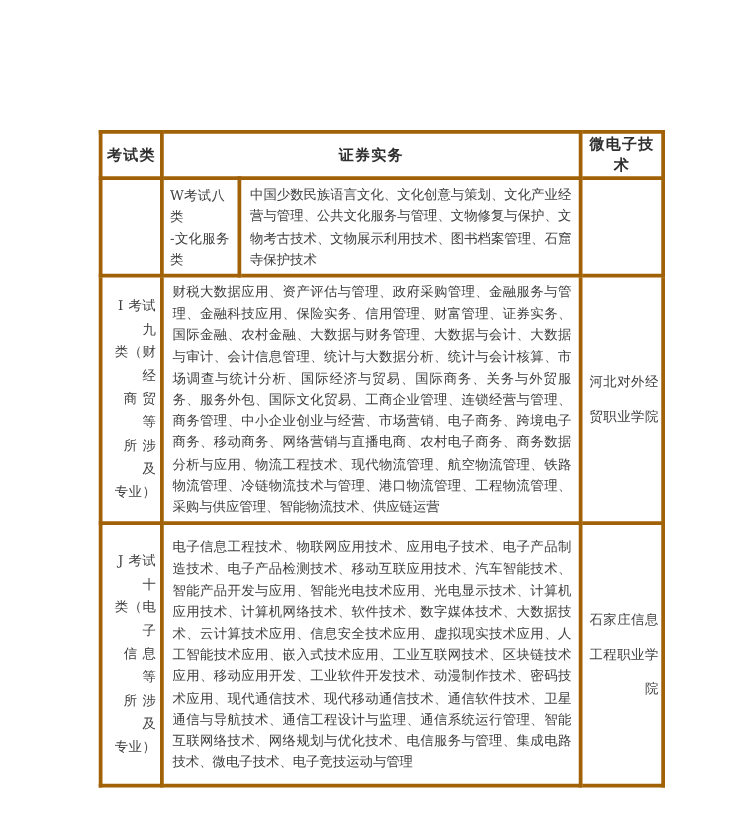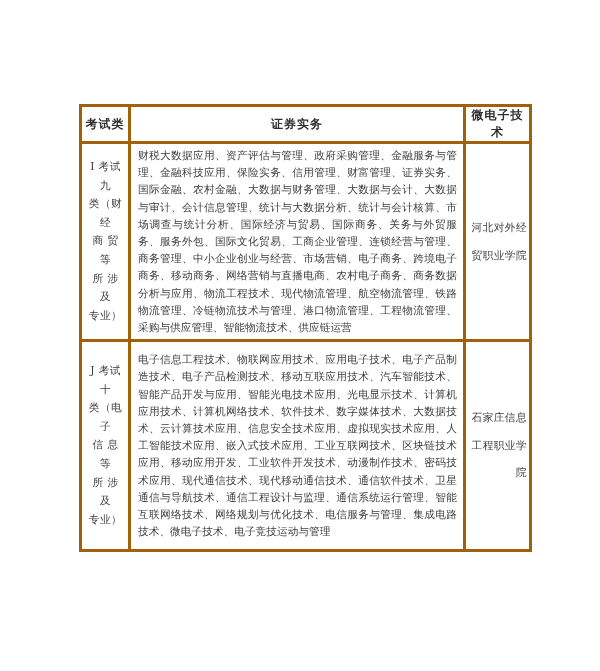--- a/index.html
+++ b/index.html
@@ -37,21 +37,21 @@
     letter-spacing: 1px;
   }
   tr.row-w { height: 78px; }
   tr.row-i { height: 188px; }
   tr.row-j { height: 210px; }
   td.cat-cell {
     font-size: 10.7px;
     line-height: 18.6px;
     letter-spacing: 0.4px;
     white-space: pre-line;
-    text-align: center;
+    text-align: right;
     padding: 2px 3px 2px 4px;
     vertical-align: middle;
   }
   td.sub-cell {
     font-size: 10.7px;
     line-height: 17px;
     letter-spacing: 0.3px;
     white-space: pre-line;
     text-align: left;
     padding: 2px 3px 2px 5px;
@@ -91,20 +91,28 @@
       <col style="width:273px">
       <col style="width:66px">
     </colgroup>
     <tbody>
       <tr>
         <th>考试类</th>
         <th colspan="2">证券实务</th>
         <th>微电子技术</th>
       </tr>
 
+      <tr class="row-w">
+        <td class="cat-cell"></td>
+        <td class="sub-cell">W考试八类
+-文化服务
+类</td>
+        <td class="majors-cell">中国少数民族语言文化、文化创意与策划、文化产业经营与管理、公共文化服务与管理、文物修复与保护、文物考古技术、文物展示利用技术、图书档案管理、石窟寺保护技术</td>
+        <td class="college-cell"></td>
+      </tr>
 
       <tr class="row-i">
         <td class="cat-cell">I 考试九
 类（财经
 商 贸 等
 所 涉 及
 专业）</td>
         <td class="majors-cell" colspan="2">财税大数据应用、资产评估与管理、政府采购管理、金融服务与管理、金融科技应用、保险实务、信用管理、财富管理、证券实务、国际金融、农村金融、大数据与财务管理、大数据与会计、大数据与审计、会计信息管理、统计与大数据分析、统计与会计核算、市场调查与统计分析、国际经济与贸易、国际商务、关务与外贸服务、服务外包、国际文化贸易、工商企业管理、连锁经营与管理、商务管理、中小企业创业与经营、市场营销、电子商务、跨境电子商务、移动商务、网络营销与直播电商、农村电子商务、商务数据分析与应用、物流工程技术、现代物流管理、航空物流管理、铁路物流管理、冷链物流技术与管理、港口物流管理、工程物流管理、采购与供应管理、智能物流技术、供应链运营</td>
         <td class="college-cell">河北对外经
 贸职业学院</td>

